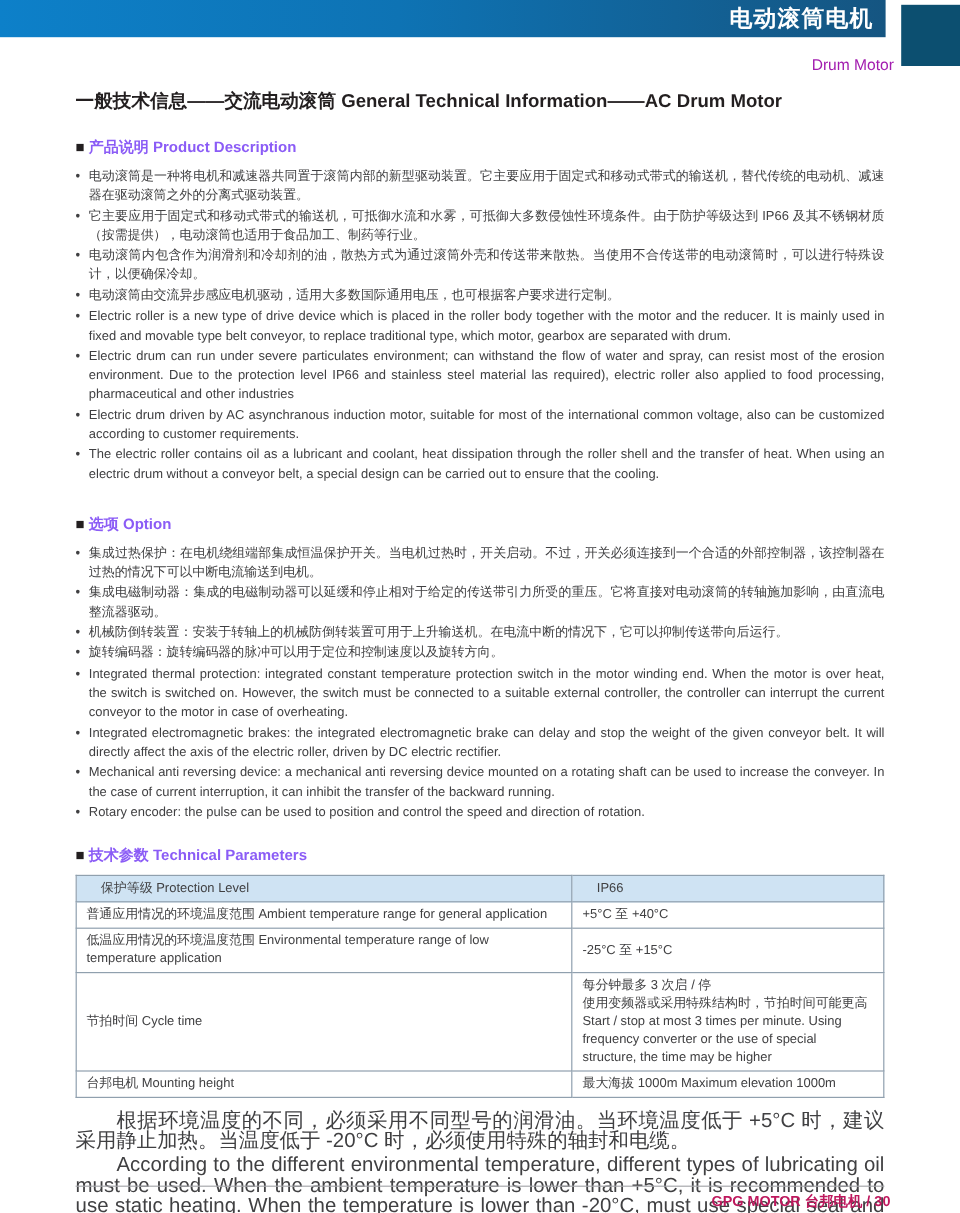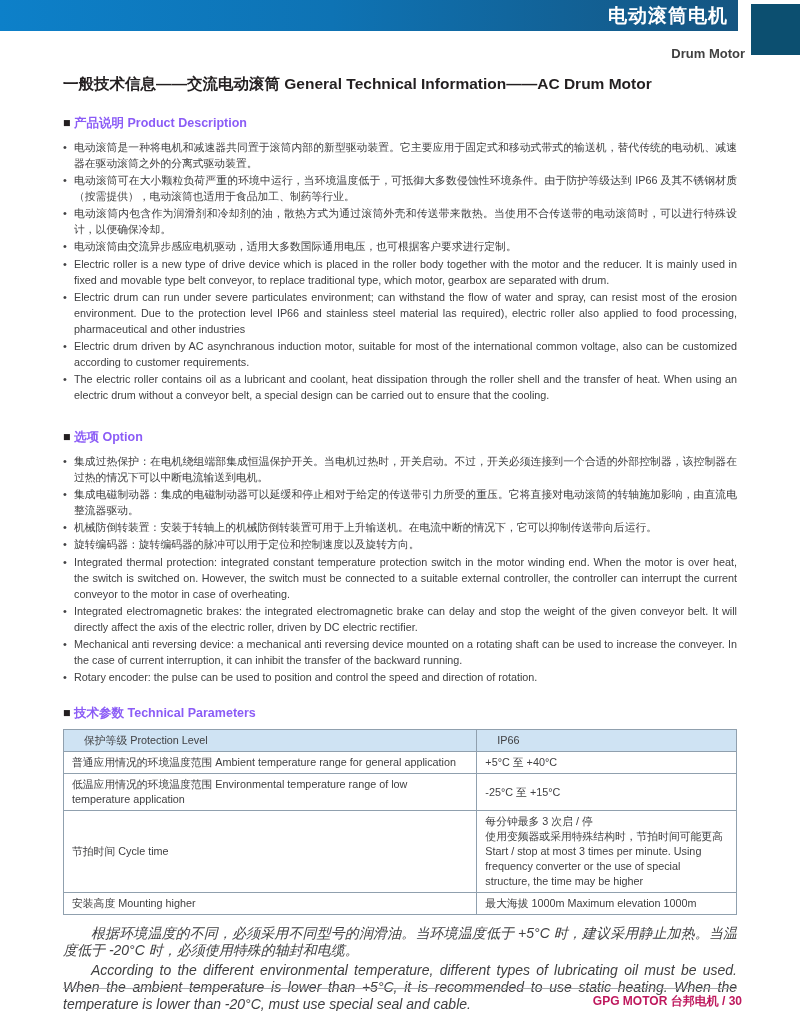--- a/index.html
+++ b/index.html
@@ -23,21 +23,21 @@
   .header-bar .hdr-title {
     color: #ffffff; font-size: 19px; font-weight: bold; letter-spacing: 1px;
   }
   .corner-square {
     position: absolute; top: 4px; left: 751px;
     width: 49px; height: 51px;
     background: #0c4f70;
   }
   .drum-motor {
     position: absolute; top: 46px; right: 55px;
-    font-size: 13px; font-weight: bold; color: #404040;
+    font-size: 13px; font-weight: normal; color: #a21caf;
   }
 
   
   .content {
     position: absolute; top: 74px; left: 63px; width: 674px;
   }
   .page-title {
     font-size: 15.5px; font-weight: bold; color: #231f20;
     margin-bottom: 20px;
   }
@@ -75,24 +75,23 @@
     padding: 3px 8px 3px 8px;
     vertical-align: middle;
     color: #404042;
   }
   table.params td.c1 { width: 414px; }
   table.params td.c2 { width: 260px; white-space: pre-line; }
   table.params tr.hdr td { background: #cfe3f3; padding-left: 20px; }
 
   .notes { margin-top: 10px; }
   .notes p {
-    font-size: 14px; line-height: 17px;
+    font-size: 17px; line-height: 17px;
     text-indent: 2em; text-align: justify;
     margin-bottom: 3px;
-    font-style: italic;
   }
 
   
   .footer-line {
     position: absolute; top: 988px; left: 63px;
     width: 674px; height: 1px; background: #a7a9ac;
   }
   .footer-text {
     position: absolute; top: 993px; right: 58px;
     font-size: 12px; font-weight: bold; color: #be185d;
@@ -107,21 +106,21 @@
 <div class="corner-square"></div>
 <div class="drum-motor">Drum Motor</div>
 
 <div class="content">
 
   <div class="page-title">一般技术信息——交流电动滚筒 General Technical Information——AC Drum Motor</div>
 
   <div class="sec-heading">产品说明 Product Description</div>
   <ul class="bullets">
     <li>电动滚筒是一种将电机和减速器共同置于滚筒内部的新型驱动装置。它主要应用于固定式和移动式带式的输送机，替代传统的电动机、减速器在驱动滚筒之外的分离式驱动装置。</li>
-    <li>电动滚筒可在大小颗粒负荷严重的环境中运行，当环境温度低于，可抵御大多数侵蚀性环境条件。由于防护等级达到 IP66 及其不锈钢材质（按需提供），电动滚筒也适用于食品加工、制药等行业。</li>
+    <li>它主要应用于固定式和移动式带式的输送机，可抵御水流和水雾，可抵御大多数侵蚀性环境条件。由于防护等级达到 IP66 及其不锈钢材质（按需提供），电动滚筒也适用于食品加工、制药等行业。</li>
     <li>电动滚筒内包含作为润滑剂和冷却剂的油，散热方式为通过滚筒外壳和传送带来散热。当使用不合传送带的电动滚筒时，可以进行特殊设计，以便确保冷却。</li>
     <li>电动滚筒由交流异步感应电机驱动，适用大多数国际通用电压，也可根据客户要求进行定制。</li>
   </ul>
   <ul class="bullets">
     <li>Electric roller is a new type of drive device which is placed in the roller body together with the motor and the reducer. It is mainly used in fixed and movable type belt conveyor, to replace traditional type, which motor, gearbox are separated with drum.</li>
     <li>Electric drum can run under severe particulates environment; can withstand the flow of water and spray, can resist most of the erosion environment. Due to the protection level IP66 and stainless steel material las required), electric roller also applied to food processing, pharmaceutical and other industries</li>
     <li>Electric drum driven by AC asynchranous induction motor, suitable for most of the international common voltage, also can be customized according to customer requirements.</li>
     <li>The electric roller contains oil as a lubricant and coolant, heat dissipation through the roller shell and the transfer of heat. When using an electric drum without a conveyor belt, a special design can be carried out to ensure that the cooling.</li>
   </ul>
 
@@ -158,21 +157,21 @@
         <td class="c1">低温应用情况的环境温度范围 Environmental temperature range of low temperature application</td>
         <td class="c2">-25°C 至 +15°C</td>
       </tr>
       <tr>
         <td class="c1">节拍时间 Cycle time</td>
         <td class="c2">每分钟最多 3 次启 / 停
 使用变频器或采用特殊结构时，节拍时间可能更高
 Start / stop at most 3 times per minute. Using frequency converter or the use of special structure, the time may be higher</td>
       </tr>
       <tr>
-        <td class="c1">安装高度 Mounting higher</td>
+        <td class="c1">台邦电机 Mounting height</td>
         <td class="c2">最大海拔 1000m Maximum elevation 1000m</td>
       </tr>
     </tbody>
   </table>
 
   <div class="notes">
     <p>根据环境温度的不同，必须采用不同型号的润滑油。当环境温度低于 +5°C 时，建议采用静止加热。当温度低于 -20°C 时，必须使用特殊的轴封和电缆。</p>
     <p>According to the different environmental temperature, different types of lubricating oil must be used. When the ambient temperature is lower than +5°C, it is recommended to use static heating. When the temperature is lower than -20°C, must use special seal and cable.</p>
   </div>
 

